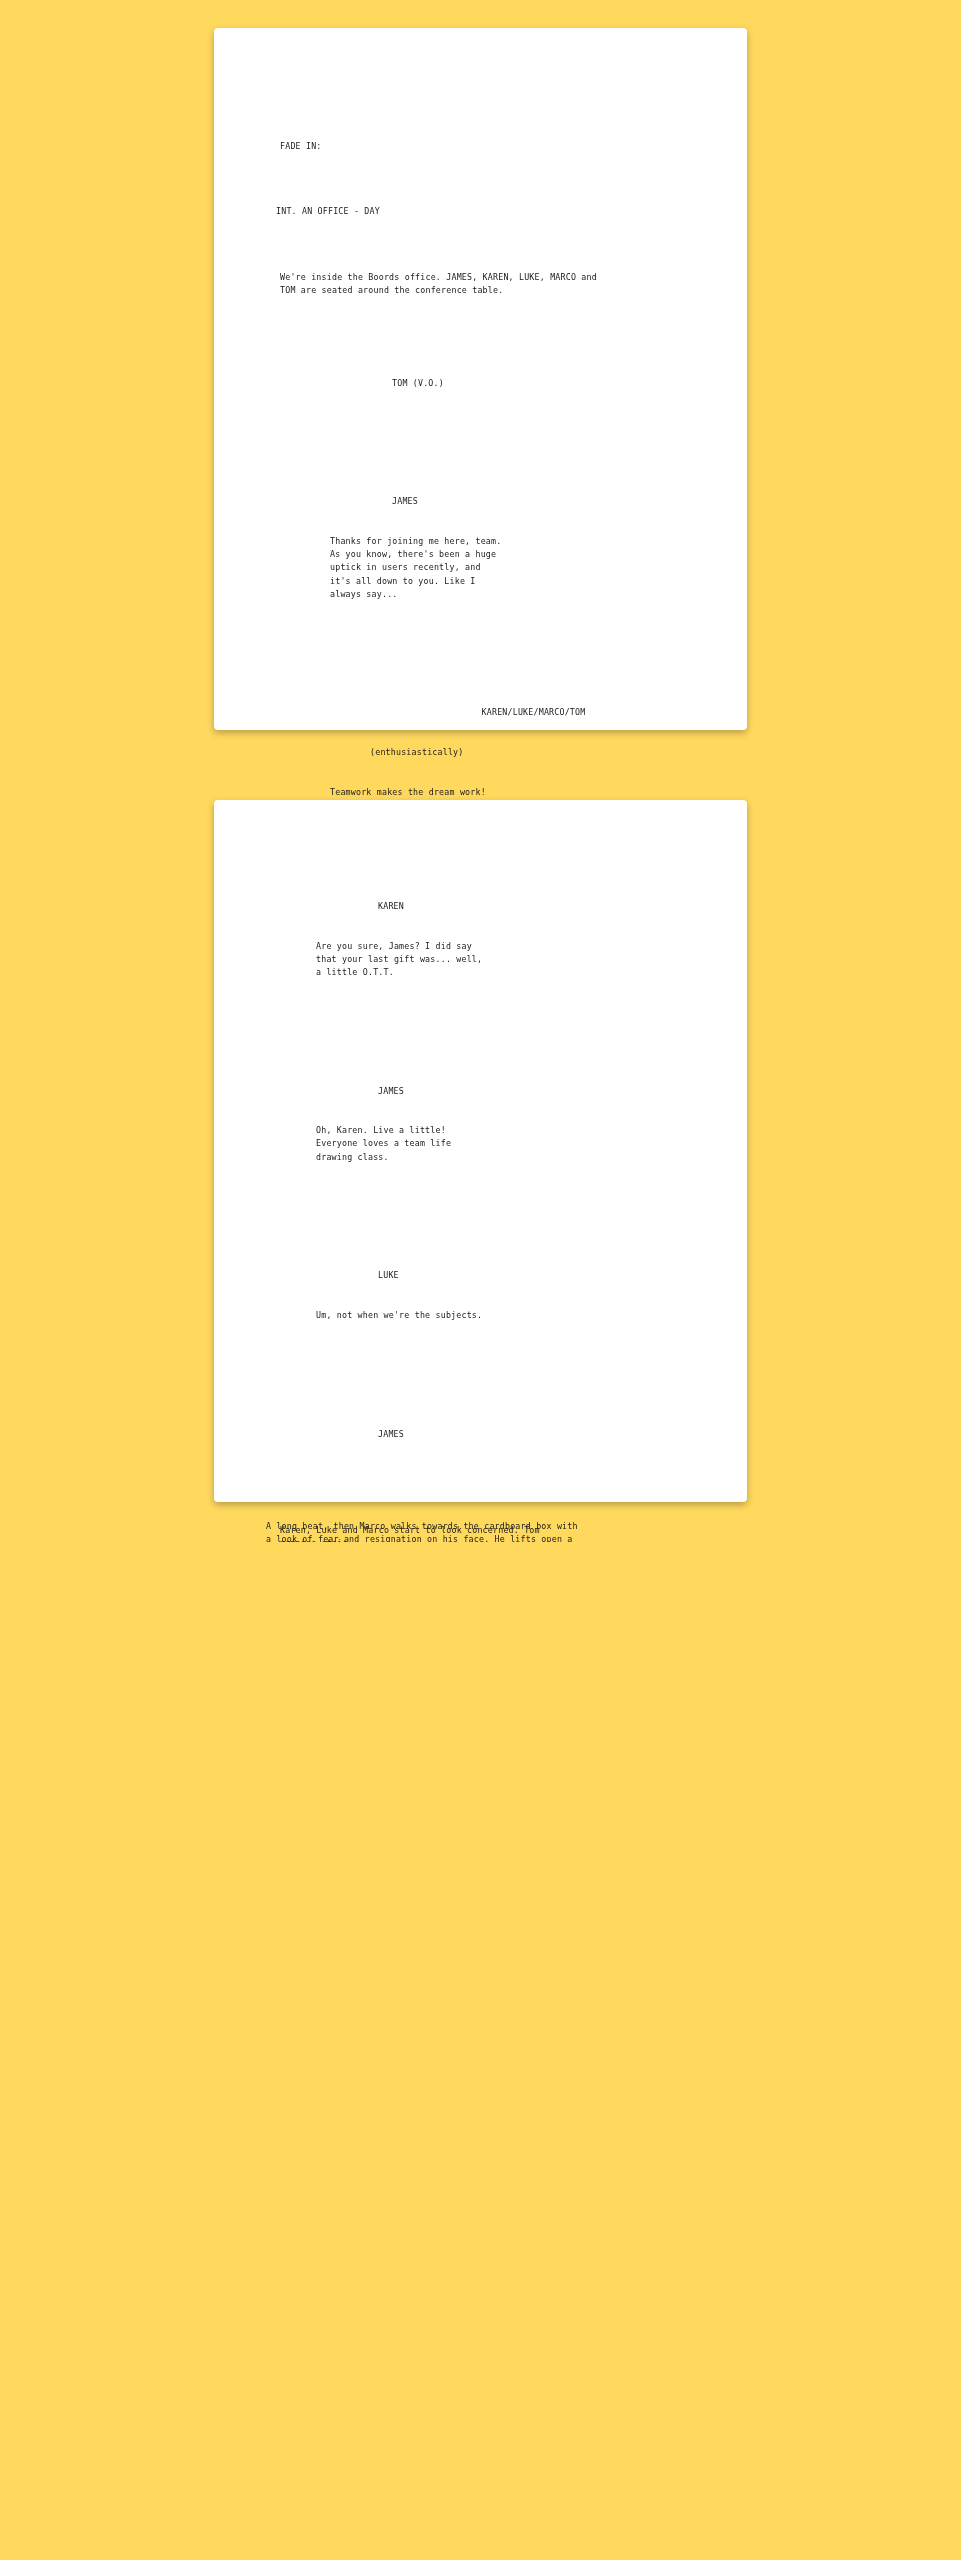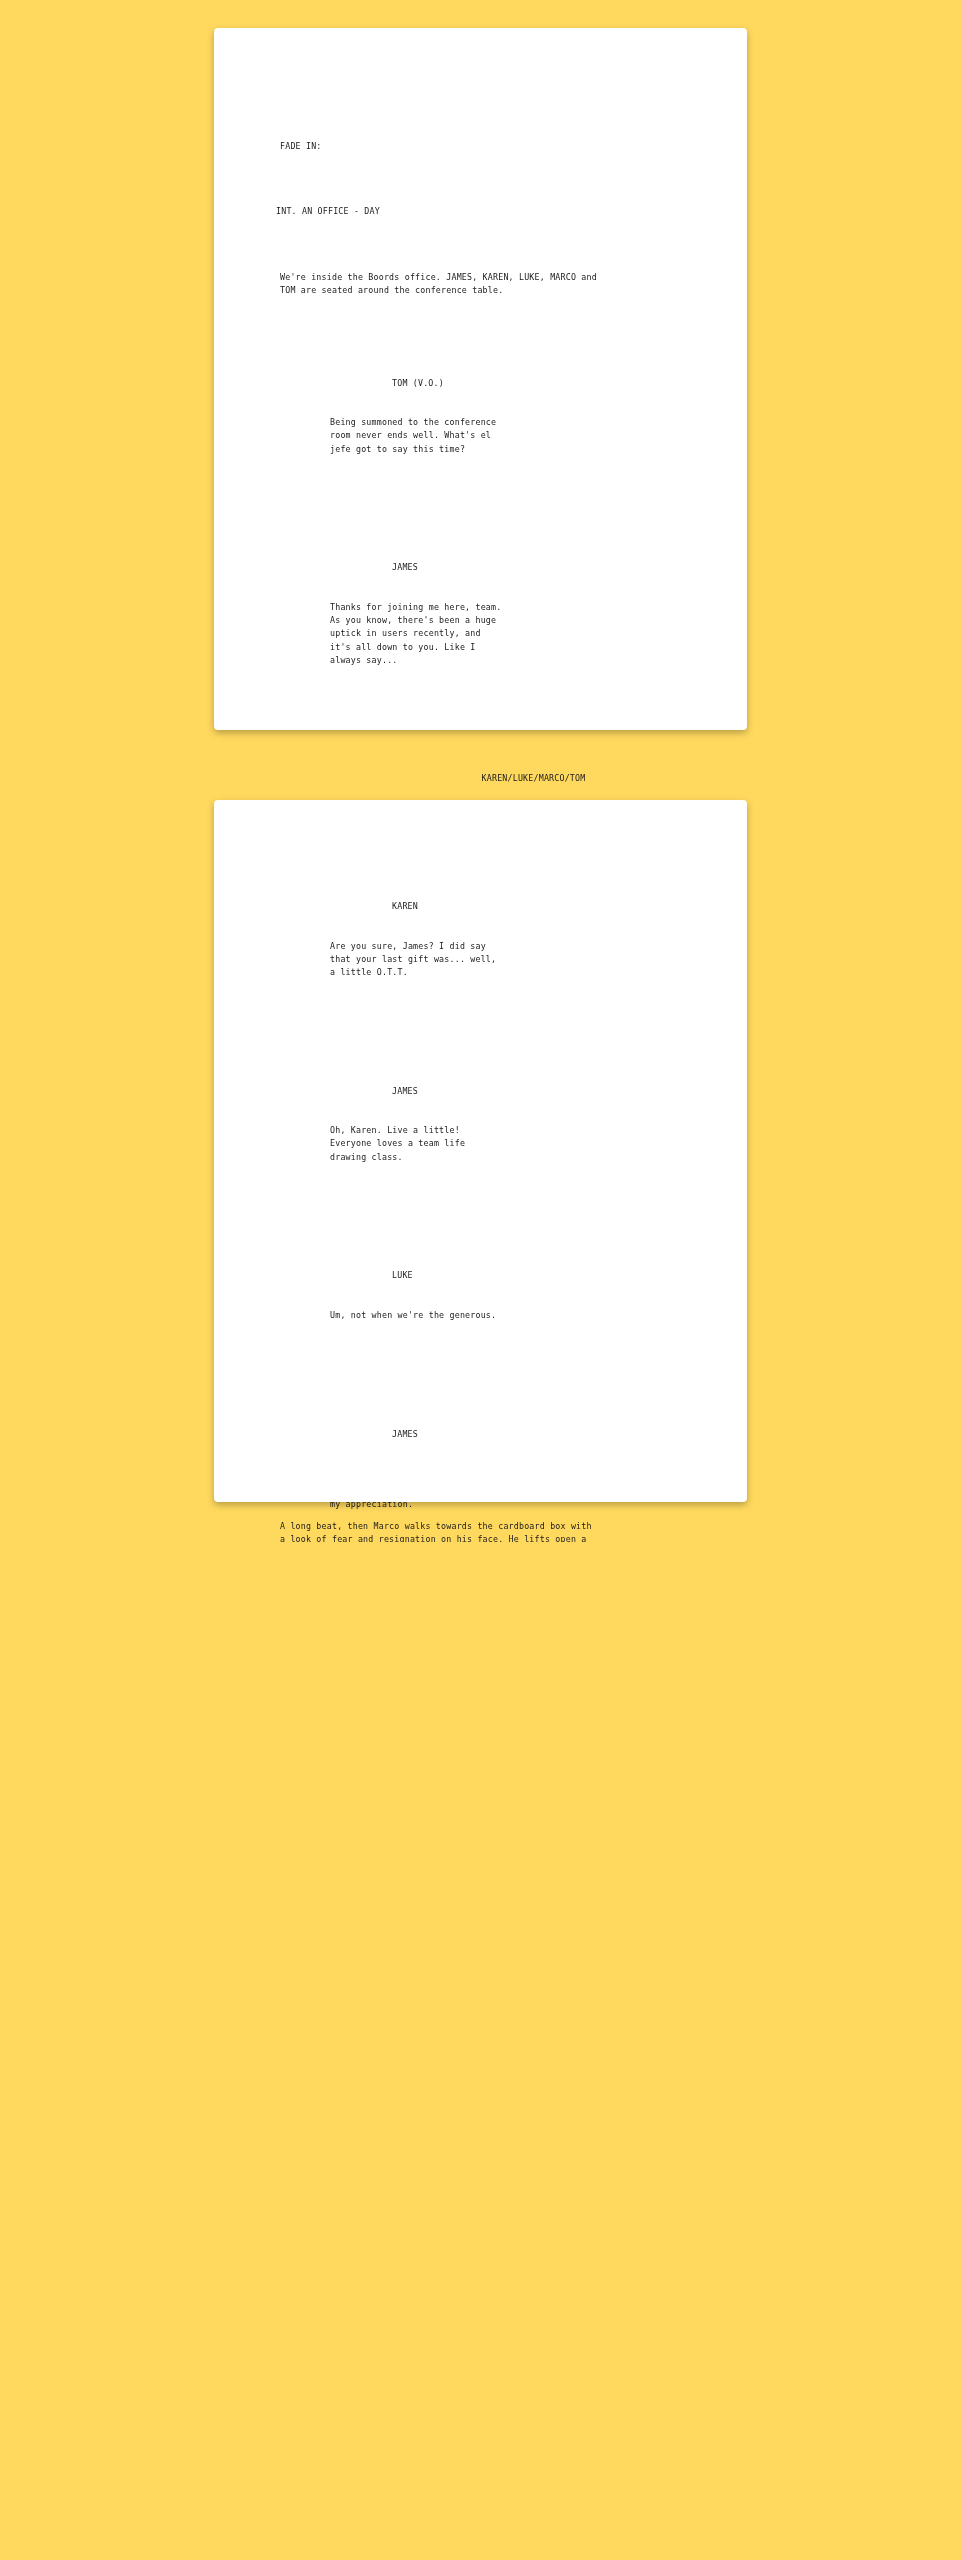--- a/index.html
+++ b/index.html
@@ -23,21 +23,21 @@
     box-shadow: 0 3px 7px rgba(0,0,0,0.28);
     box-sizing: border-box;
   }
   .page-1 {
     height: 702px;
     padding: 72px 50px 0 50px;
     margin-bottom: 70px;
   }
   .page-2 {
     height: 702px;
-    padding: 34px 50px 0 50px;
+    padding: 34px 50px 0 36px;
   }
   .script {
     font-size: 8.3px;
     line-height: 13.2px;
     color: #1b1b1b;
     letter-spacing: 0.2px;
     white-space: pre-wrap;
   }
   .block {
     margin: 0 0 13px 0;
@@ -81,23 +81,20 @@
 
       <div class="block transition">FADE IN:</div>
 
       <div class="block slug">INT. AN OFFICE - DAY</div>
 
       <div class="block action">We're inside the Boords office. JAMES, KAREN, LUKE, MARCO and
 TOM are seated around the conference table.</div>
 
       <div class="dialogue-block">
         <div class="character">TOM (V.O.)</div>
-        <div class="dialogue">Being summoned to the conference
-room never ends well. What's el
-jefe got to say this time?</div>
       </div>
 
       <div class="dialogue-block">
         <div class="character">JAMES</div>
         <div class="dialogue">Thanks for joining me here, team.
 As you know, there's been a huge
 uptick in users recently, and
 it's all down to you. Like I
 always say...</div>
       </div>
@@ -151,21 +148,21 @@
 
       <div class="dialogue-block">
         <div class="character">JAMES</div>
         <div class="dialogue">Oh, Karen. Live a little!
 Everyone loves a team life
 drawing class.</div>
       </div>
 
       <div class="dialogue-block">
         <div class="character">LUKE</div>
-        <div class="dialogue">Um, not when we're the generous.</div>
+        <div class="dialogue">Um, not when we're the subjects.</div>
       </div>
 
       <div class="dialogue-block">
         <div class="character">JAMES</div>
       </div>
 
       <div class="block action">A long beat, then Marco walks towards the cardboard box with
 a look of fear and resignation on his face. He lifts open a
 flap and peeks inside.</div>
 

